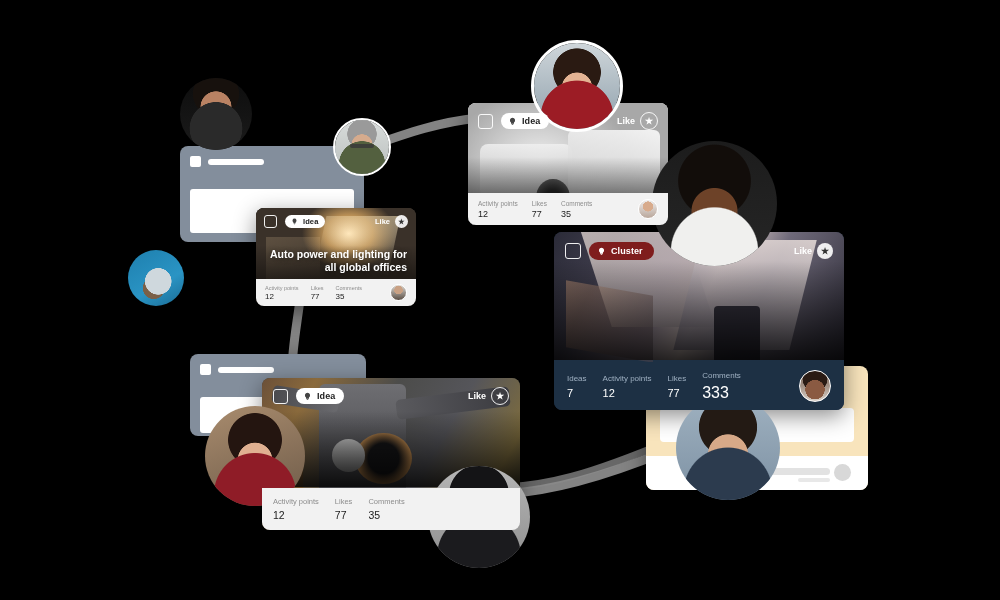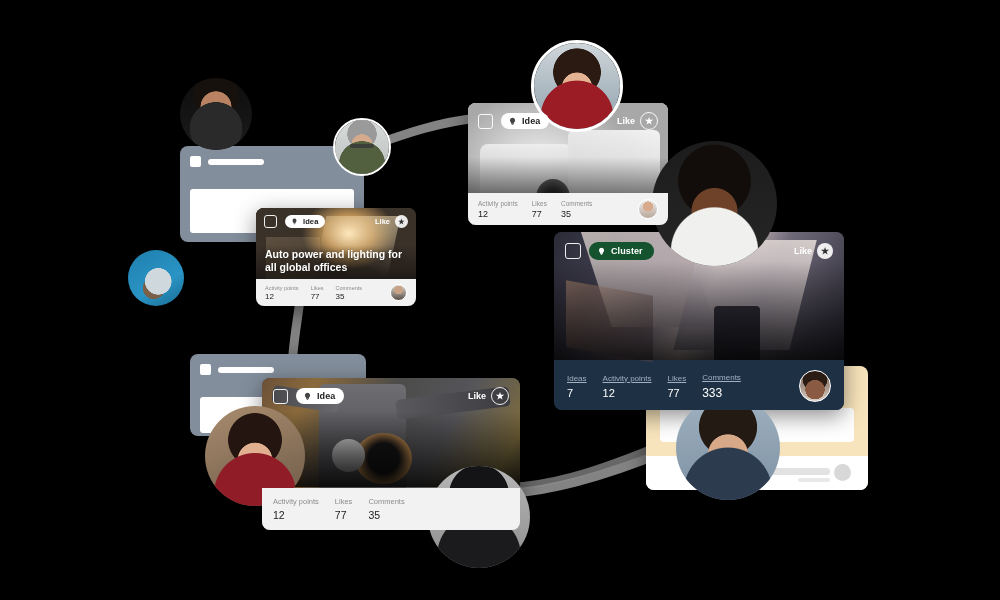--- a/index.html
+++ b/index.html
@@ -17,37 +17,37 @@
   .wire .wf-top{display:flex;align-items:center;gap:7px;padding:10px 10px 0 10px;}
   .wire .wf-sq{width:11px;height:11px;background:#fff;border-radius:2px;}
   .wire .wf-bar{width:56px;height:6px;background:#fff;border-radius:3px;}
   .wire .wf-field{margin:22px 10px 0 10px;height:44px;background:#fff;border-radius:3px;}
   .mhead{position:absolute;top:0;left:0;right:0;display:flex;align-items:center;
          justify-content:space-between;padding:9px 10px;z-index:4;}
   .mleft{display:flex;align-items:center;gap:8px;}
   .chk{width:13px;height:13px;border:1.6px solid rgba(255,255,255,.92);border-radius:3px;}
   .pill{display:flex;align-items:center;gap:5px;background:#fff;border-radius:20px;
         padding:3px 9px 3px 7px;color:#222;font-size:9px;font-weight:700;letter-spacing:.1px;}
-  .pill.navy{background:#14532d;color:#fff;}
+  .pill.navy{background:#7f1d1d;color:#fff;}
   .pin{width:9px;height:9px;flex:none;}
   .likebox{display:flex;align-items:center;gap:5px;color:#fff;font-size:9px;font-weight:700;}
   .star{width:16px;height:16px;border-radius:50%;background:rgba(255,255,255,.9);
         display:flex;align-items:center;justify-content:center;color:#333;font-size:9px;line-height:1;}
   .star.ring{background:transparent;border:1.3px solid rgba(255,255,255,.9);color:#fff;}
 
   .mtitle{position:absolute;left:0;right:0;color:#fff;font-weight:700;z-index:4;
           text-shadow:0 1px 5px rgba(0,0,0,.55);}
 
   .stats{position:absolute;left:0;right:0;bottom:0;background:#f2f2f2;display:flex;
          align-items:center;z-index:5;}
   .stats.navy{background:#1d3044;}
   .stat{display:flex;flex-direction:column;}
   .stat .k{color:#8d8d8d;font-weight:400;}
   .stat .v{color:#1b1b1b;font-weight:400;}
-  .stats.navy .stat .k{color:#9fb0c2;text-decoration:underline;}
+  .stats.navy .stat .k{color:#9fb0c2;}
   .stats.navy .stat .v{color:#fff;}
   .sav{margin-left:auto;border-radius:50%;border:1.5px solid #fff;overflow:hidden;flex:none;}
 
   
   .ph{position:absolute;inset:0;}
   .shade{position:absolute;left:0;right:0;bottom:0;background:linear-gradient(to top,
         rgba(0,0,0,.82),rgba(0,0,0,.45) 45%,rgba(0,0,0,0));}
 
   
   .av{position:absolute;border-radius:50%;overflow:hidden;}
@@ -175,21 +175,21 @@
           </svg>
           <span>Idea</span>
         </span>
       </div>
       <div class="likebox" style="font-size:7.5px;">
         <span>Like</span>
         <span class="star" style="width:13px;height:13px;font-size:7px;">★</span>
       </div>
     </div>
 
-    <div class="mtitle" style="bottom:32px;padding:0 9px;font-size:10.5px;line-height:1.22;">Auto power and lighting for all global offices</div>
+    <div class="mtitle" style="bottom:32px;padding:0 9px;font-size:10.5px;line-height:1.22;text-align:right;">Auto power and lighting for all global offices</div>
 
     <div class="stats" style="height:27px;padding:0 9px;gap:12px;">
       <div class="stat">
         <span class="k" style="font-size:5.5px;">Activity points</span>
         <span class="v" style="font-size:8px;margin-top:1px;">12</span>
       </div>
       <div class="stat">
         <span class="k" style="font-size:5.5px;">Likes</span>
         <span class="v" style="font-size:8px;margin-top:1px;">77</span>
       </div>
@@ -243,21 +243,21 @@
       <div class="stat">
         <span class="k" style="font-size:8px;">Activity points</span>
         <span class="v" style="font-size:11px;margin-top:4px;">12</span>
       </div>
       <div class="stat">
         <span class="k" style="font-size:8px;">Likes</span>
         <span class="v" style="font-size:11px;margin-top:4px;">77</span>
       </div>
       <div class="stat">
         <span class="k" style="font-size:8px;">Comments</span>
-        <span class="v" style="font-size:12px;margin-top:4px;">333</span>
+        <span class="v" style="font-size:16px;margin-top:4px;">333</span>
       </div>
       <div class="sav" style="width:30px;height:30px;background:
              radial-gradient(circle at 50% 62%, #8a5a42 0 40%, transparent 41%),
              radial-gradient(circle at 50% 26%, #2a1b14 0 46%, transparent 47%),
              linear-gradient(180deg,#6d5547,#d9cfc6);"></div>
     </div>
   </div>
 
   <div class="card" style="left:262px;top:378px;width:258px;height:152px;background:#3b3b38;">
     <div class="ph" style="background:

